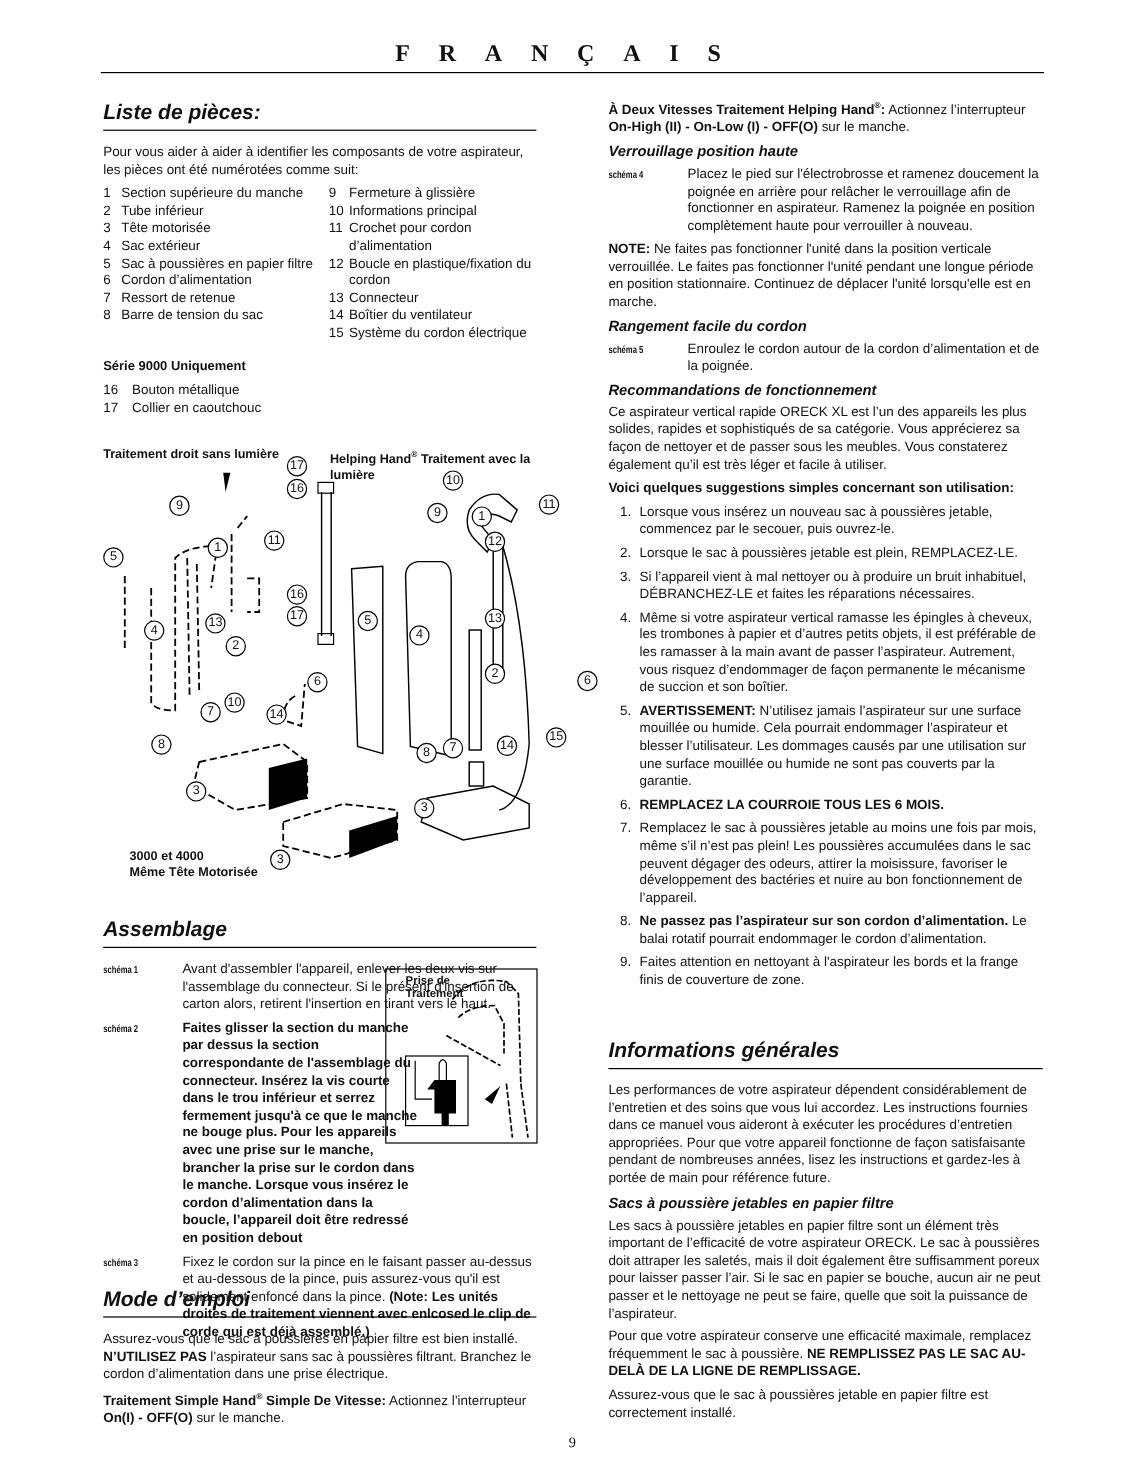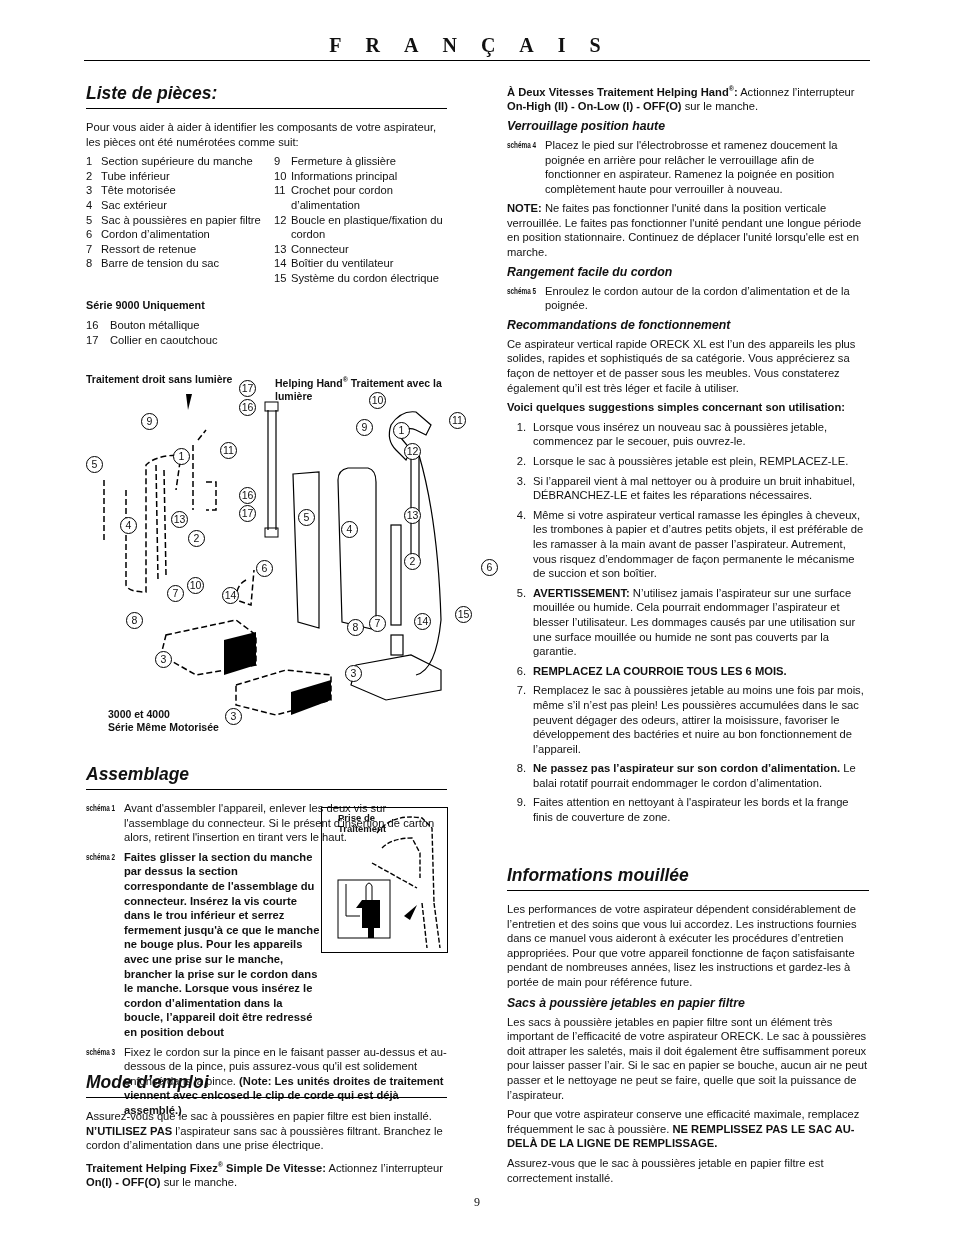--- a/index.html
+++ b/index.html
@@ -16,21 +16,21 @@
   h3 { font-style:italic; font-weight:bold; font-size:12.3px; margin:0 0 4px 0; line-height:15px; }
   p { margin:0 0 5px 0; }
   b { font-weight:bold; }
   .parts { display:flex; margin-top:5px; }
   .parts .pc { width:190px; }
   .parts .pc2 { width:175px; }
   .pi { display:flex; }
   .pi .n { width:15px; flex:none; }
   .pi2 .n { width:17px; }
   .sub-b { font-weight:bold; font-size:10.8px; margin:12px 0 6px 0; }
-  .schema { display:flex; margin-bottom:5px; }
+  .schema { display:flex; margin-bottom:5px;gap:28px; }
   .schema .tag { width:38px; flex:none; font-family:"Liberation Sans Narrow","Liberation Sans", sans-serif;
                  font-size:8.5px; font-weight:bold; transform:scaleX(0.75); transform-origin:left; white-space:nowrap; }
   .ol { margin:0; padding:0; list-style:none; }
   .ol li { display:flex; margin-bottom:5px; }
   .ol li .n { width:26px; flex:none; text-align:right; padding-right:7px; box-sizing:border-box; }
   .fig { position:absolute; left:86px; top:370px; width:362px; height:380px; }
   .fig svg { position:absolute; left:0; top:0; }
   .caption { position:absolute; font-weight:bold; font-size:10.5px; line-height:13px; }
   .callout { position:absolute; width:15px; height:15px; border:1px solid #000; border-radius:50%;
              font-size:10.5px; line-height:15px; text-align:center; background:#fff; }
@@ -125,21 +125,21 @@
         <span>Collier en caoutchouc</span>
       </div>
     </div>
 </div>
 
 <div class="fig">
   <div class="caption" style="left:0;top:3px;">Traitement droit sans lumière</div>
   <div class="caption" style="left:189px;top:3px;width:175px;"><span>Helping Hand</span><sup style="font-size:7px;">®</sup><span> Traitement avec la lumière</span></div>
   <div class="caption" style="left:22px;top:338px;">
       <div>3000 et 4000</div>
-      <div>Série Même Motorisée</div>
+      <div>Même Tête Motorisée</div>
     </div>
   <svg width="362" height="380" viewBox="0 0 362 380">
     <g fill="none" stroke="#000" stroke-width="1.5" stroke-dasharray="6 3">
 
       <path d="M18 110 L18 170 M40 120 L40 215 Q42 222 60 222 L60 95 Q70 85 95 85 L90 120"></path>
       <path d="M70 95 L72 210 M78 100 L80 205"></path>
       <path d="M107 75 L107 140 M112 70 L120 60"></path>
       <path d="M120 112 L130 112 L130 140 L120 140"></path>
       <path d="M160 210 Q150 215 150 230 L165 235 L168 200"></path>
 
@@ -241,21 +241,21 @@
     <path d="M24 76 L24 108 L38 108" fill="none" stroke="#000" stroke-width="1"></path>
     <path d="M44 92 L44 78 Q47 72 50 78 L50 92" fill="none" stroke="#000" stroke-width="1"></path>
     <path d="M34 100 L40 92 L58 92 L58 120 L52 120 L52 130 L46 130 L46 120 L40 120 L40 100 Z" fill="#000"></path>
     <path d="M82 108 L95 97 L88 112 Z" fill="#000"></path>
   </svg>
 </div>
 
 <div class="col colL" style="top:1071px;">
   <h2>Mode d’emploi</h2>
   <p style="margin-top:11px;"><span>Assurez-vous que le sac à poussières en papier filtre est bien installé.</span><br><b>N’UTILISEZ PAS</b><span> l’aspirateur sans sac à poussières filtrant. Branchez le cordon d’alimentation dans une prise électrique.</span></p>
-  <p><b>Traitement Helping Fixez</b><sup style="font-size:7px;font-weight:bold;">®</sup><b> Simple De Vitesse:</b><span> Actionnez l’interrupteur </span><b>On(I) - OFF(O)</b><span> sur le manche.</span></p>
+  <p><b>Traitement Simple Hand</b><sup style="font-size:7px;font-weight:bold;">®</sup><b> Simple De Vitesse:</b><span> Actionnez l’interrupteur </span><b>On(I) - OFF(O)</b><span> sur le manche.</span></p>
 </div>
 
 <div class="col colR" style="top:82px;">
   <p><b>À Deux Vitesses Traitement Helping Hand</b><sup style="font-size:7px;font-weight:bold;">®</sup><b>:</b><span> Actionnez l’interrupteur </span><b>On-High (II) - On-Low (I) - OFF(O)</b><span> sur le manche.</span></p>
   <h3>Verrouillage position haute</h3>
   <div class="schema">
       <span class="tag">schéma 4</span>
       <span>Placez le pied sur l'électrobrosse et ramenez doucement la poignée en arrière pour relâcher le verrouillage afin de fonctionner en aspirateur. Ramenez la poignée en position complètement haute pour verrouiller à nouveau.</span>
     </div>
   <p><b>NOTE:</b><span> Ne faites pas fonctionner l'unité dans la position verticale verrouillée. Le faites pas fonctionner l'unité pendant une longue période en position stationnaire. Continuez de déplacer l'unité lorsqu'elle est en marche.</span></p>
@@ -301,21 +301,21 @@
         <span><b>Ne passez pas l’aspirateur sur son cordon d’alimentation.</b><span> Le balai rotatif pourrait endommager le cordon d’alimentation.</span></span>
       </li>
       <li>
         <span class="n">9.</span>
         <span><b></b><span>Faites attention en nettoyant à l'aspirateur les bords et la frange finis de couverture de zone.</span></span>
       </li>
     </ul>
 </div>
 
 <div class="col colR" style="top:864px;">
-  <h2>Informations mouillée</h2>
+  <h2>Informations générales</h2>
   <p style="margin-top:11px;">Les performances de votre aspirateur dépendent considérablement de l’entretien et des soins que vous lui accordez. Les instructions fournies dans ce manuel vous aideront à exécuter les procédures d’entretien appropriées. Pour que votre appareil fonctionne de façon satisfaisante pendant de nombreuses années, lisez les instructions et gardez-les à portée de main pour référence future.</p>
   <h3 style="margin-top:6px;">Sacs à poussière jetables en papier filtre</h3>
   <p>Les sacs à poussière jetables en papier filtre sont un élément très important de l’efficacité de votre aspirateur ORECK. Le sac à poussières doit attraper les saletés, mais il doit également être suffisamment poreux pour laisser passer l’air. Si le sac en papier se bouche, aucun air ne peut passer et le nettoyage ne peut se faire, quelle que soit la puissance de l’aspirateur.</p>
   <p><span>Pour que votre aspirateur conserve une efficacité maximale, remplacez fréquemment le sac à poussière. </span><b>NE REMPLISSEZ PAS LE SAC AU-DELÀ DE LA LIGNE DE REMPLISSAGE.</b></p>
   <p>Assurez-vous que le sac à poussières jetable en papier filtre est correctement installé.</p>
 </div>
 
 <div class="pagenum">9</div>
 
 </body></html>

